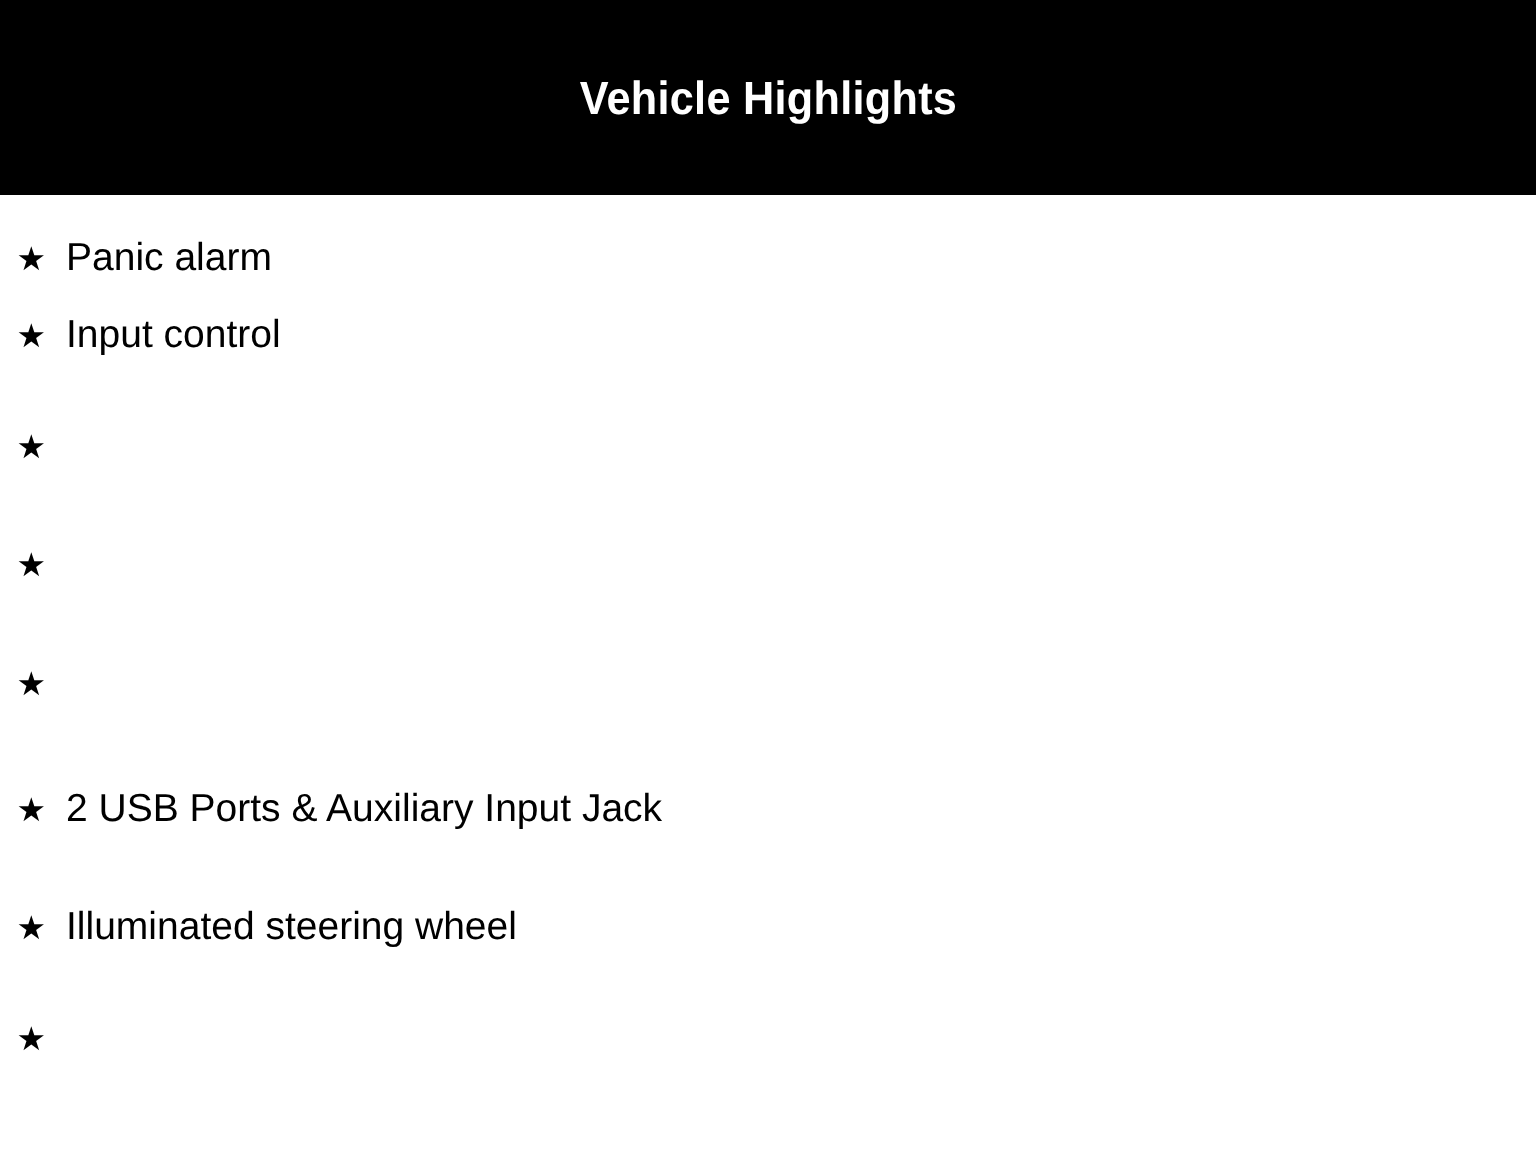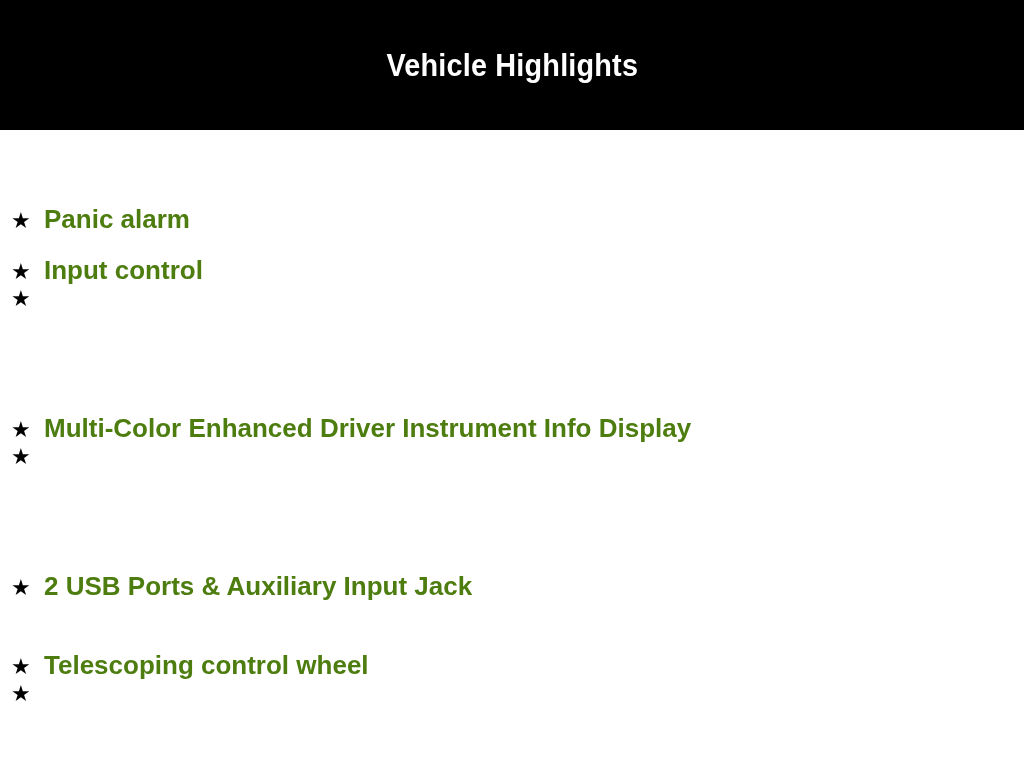--- a/index.html
+++ b/index.html
@@ -78,27 +78,26 @@
     margin-left: 11px;
     color: #000000;
     font-family: "DejaVu Sans", sans-serif;
     font-size: 22px;
     line-height: 1;
     text-align: left;
   }
 
   .highlight-text {
     flex: 0 1 auto;
-    color: #4d7c0f;
+    color: #000000;
     font-family: "Liberation Sans", sans-serif;
     font-size: 26px;
-    font-weight: bold;
+    font-weight: normal;
     line-height: 1;
     white-space: nowrap;
-    margin-top: 48px;
   }
 </style>
 </head>
 <body>
 
 <div class="slide">
 
   <div class="header-banner">
     <div class="header-title">Vehicle Highlights</div>
   </div>
@@ -114,35 +113,34 @@
       <span class="bullet-star">★</span>
       <span class="highlight-text">Input control</span>
     </li>
 
     <li class="highlight-item">
       <span class="bullet-star">★</span>
     </li>
 
     <li class="highlight-item">
       <span class="bullet-star">★</span>
-      <span class="highlight-text">Multi-Color Enhanced Driver Instrument Info Display</span>
     </li>
 
     <li class="highlight-item">
       <span class="bullet-star">★</span>
     </li>
 
     <li class="highlight-item">
       <span class="bullet-star">★</span>
       <span class="highlight-text">2 USB Ports &amp; Auxiliary Input Jack</span>
     </li>
 
     <li class="highlight-item">
       <span class="bullet-star">★</span>
-      <span class="highlight-text">Telescoping control wheel</span>
+      <span class="highlight-text">Illuminated steering wheel</span>
     </li>
 
     <li class="highlight-item">
       <span class="bullet-star">★</span>
     </li>
 
   </ul>
 
 </div>
 

